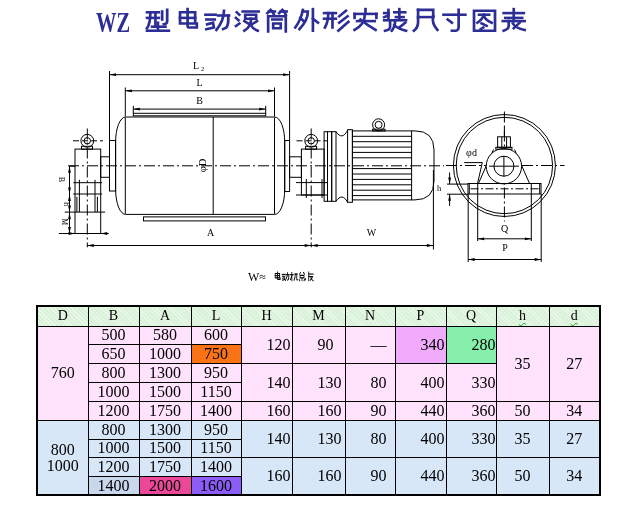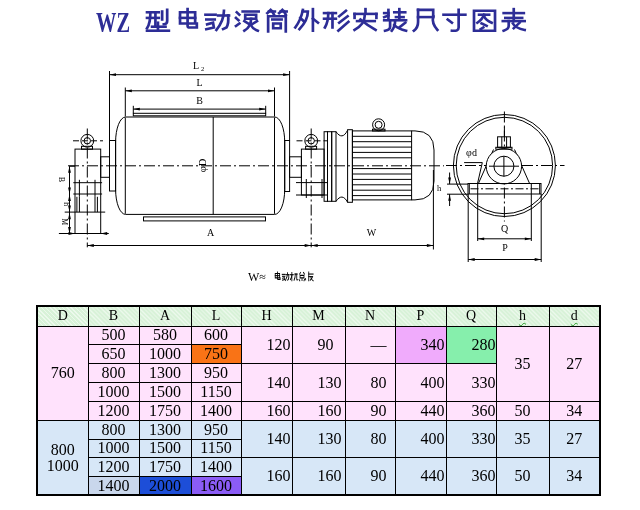--- a/index.html
+++ b/index.html
@@ -413,16 +413,16 @@
         <td rowspan="2" class="l" style="background:#d7e7f7">160</td>
         <td rowspan="2" class="l" style="background:#d7e7f7">160</td>
         <td rowspan="2" class="l" style="background:#d7e7f7">90</td>
         <td rowspan="2" class="l" style="background:#d7e7f7">440</td>
         <td rowspan="2" class="l" style="background:#d7e7f7">360</td>
         <td rowspan="2" class="c" style="background:#d7e7f7">50</td>
         <td rowspan="2" class="c" style="background:#d7e7f7">34</td>
       </tr>
 <tr class="bl">
         <td class="c" style="background:#c9d7ec">1400</td>
-        <td class="c" style="background:#1d4ed8">2000</td>
+        <td class="c" style="background:#ec4899">2000</td>
         <td class="c" style="background:#8b5cf6">1600</td>
       </tr>
 </tbody>
   </table>
 </body></html>

